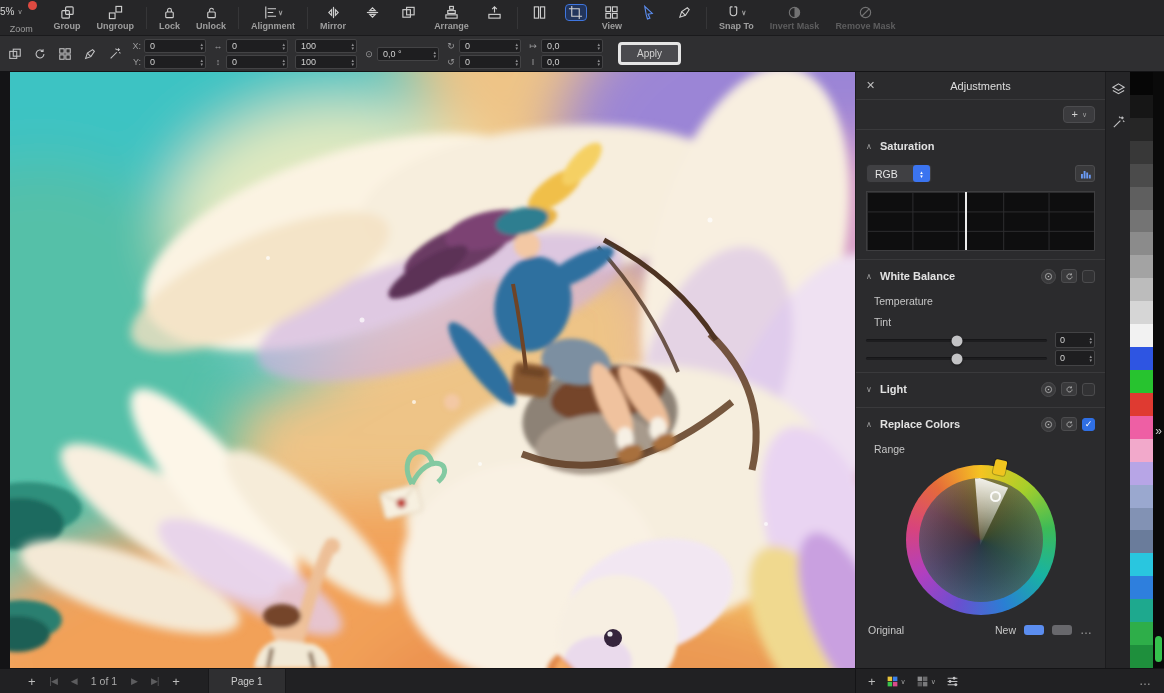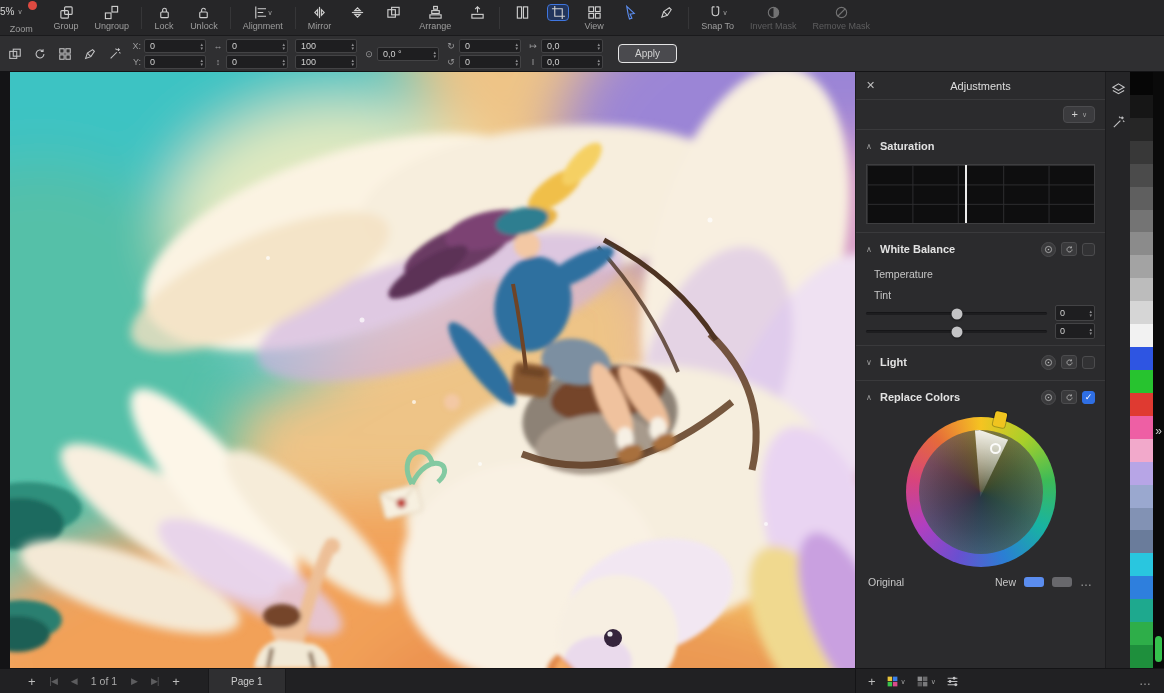--- a/index.html
+++ b/index.html
@@ -4,21 +4,21 @@
 <style>
   html,body{margin:0;padding:0;background:#111;}
   *{box-sizing:border-box;}
   .app{width:1164px;height:693px;position:relative;background:#1b1b1d;
        font-family:"Liberation Sans",sans-serif;overflow:hidden;color:#c9c9c9;}
 
   
   .toolbar{height:36px;background:#262628;border-bottom:1px solid #1a1a1c;
            display:flex;align-items:center;padding:0 4px;gap:2px;}
   .tb-item{display:flex;flex-direction:column;align-items:center;justify-content:center;
-           gap:2px;padding:2px 7px;min-width:34px;cursor:default;}
+           gap:2px;padding:2px 7px;min-width:34px;cursor:default;font-weight:bold;}
   .tb-item .lbl{font-size:9px;color:#9e9e9e;white-space:nowrap;line-height:9px;height:9px;}
   .tb-item.disabled{opacity:.45;text-align:center;}
   .ic{width:20px;height:15px;display:flex;align-items:center;justify-content:center;}
   .ic svg{width:15px;height:15px;stroke:#cfcfcf;fill:none;stroke-width:1.2;}
   .tb-item.selected .ic{background:#22355c;outline:1px solid #3f76e0;border-radius:3px;}
   .tb-item.accent .ic svg{stroke:#5b8def;}
   .chev{font-size:7px;color:#9e9e9e;line-height:7px;}
   .tb-sep{width:1px;height:22px;background:#363638;margin:0 3px;}
   .close-dot{width:9px;height:9px;border-radius:50%;background:#de4a41;margin:0 6px 12px 2px;flex:none;}
   .zoom-ctl{display:flex;flex-direction:column;align-items:center;gap:2px;margin-left:-6px;padding:2px 2px;}
@@ -30,21 +30,21 @@
   .mini-btn{width:18px;height:18px;display:flex;align-items:center;justify-content:center;border-radius:3px;}
   .mini-btn svg{width:14px;height:14px;stroke:#c4c4c6;fill:none;stroke-width:1.2;}
   .stack{display:flex;flex-direction:column;gap:2px;}
   .frow{display:flex;align-items:center;gap:3px;}
   .flabel{font-size:9px;color:#9b9b9d;width:10px;text-align:right;}
   .ficon{font-size:9px;color:#9b9b9d;width:10px;text-align:center;}
   .field{display:flex;align-items:center;justify-content:space-between;height:14px;width:62px;
          background:#1e1e20;border:1px solid #434345;border-radius:2px;font-size:9px;
          color:#d2d2d2;padding:0 1px 0 5px;}
   .step{display:flex;flex-direction:column;line-height:4px;font-size:5px;color:#8f8f91;padding-right:1px;}
-  .apply{background:#4a4a4e;border:1px solid #e5e5e5;border-radius:4px;color:#d2d2d2;
+  .apply{background:#4a4a4e;border:3px solid #e5e5e5;border-radius:4px;color:#d2d2d2;
          font-size:10px;padding:3px 16px;margin-left:8px;}
 
   
   .main{display:flex;height:596px;}
   .canvas-gutter{width:10px;background:#141416;}
   .canvas{width:845px;height:596px;position:relative;overflow:hidden;background:#333;}
   .canvas svg{position:absolute;inset:0;}
 
   
   .panel{width:250px;background:#2b2b2d;border-left:1px solid #1c1c1e;display:flex;
@@ -673,20 +673,34 @@
         <span class="add-btn">
             <span>+</span>
             <span class="chev">∨</span>
           </span>
       </div>
 
       <div class="sec-head">
         <span class="sec-chev">∧</span>
         <span class="sec-title">Saturation</span>
       </div>
+      <div class="rgb-row">
+        <div class="select">
+          <span>RGB</span>
+          <span class="select-caps">
+              <span>▴</span>
+              <span>▾</span>
+            </span>
+        </div>
+        <span class="hist-btn">
+            <svg>
+              <use href="#sym-histbars"></use>
+            </svg>
+          </span>
+      </div>
       <div class="hist">
         <div class="hist-line"></div>
       </div>
       <div class="divider"></div>
 
       <div class="sec-head">
         <span class="sec-chev">∧</span>
         <span class="sec-title">White Balance</span>
         <span class="sec-icons">
           <span class="round-btn">
@@ -753,20 +767,21 @@
               </svg>
             </span>
           <span class="sq-btn">
               <svg>
                 <use href="#sym-reset"></use>
               </svg>
             </span>
           <span class="cb checked">✓</span>
         </span>
       </div>
+      <div class="ctl-label">Range</div>
 
       <div class="wheel-wrap">
         <div class="wheel-ring"></div>
         <div class="wheel-inner"></div>
         <div class="wedge"></div>
         <div class="wheel-marker"></div>
         <div class="hue-tab"></div>
       </div>
 
       <div class="orig-row">

